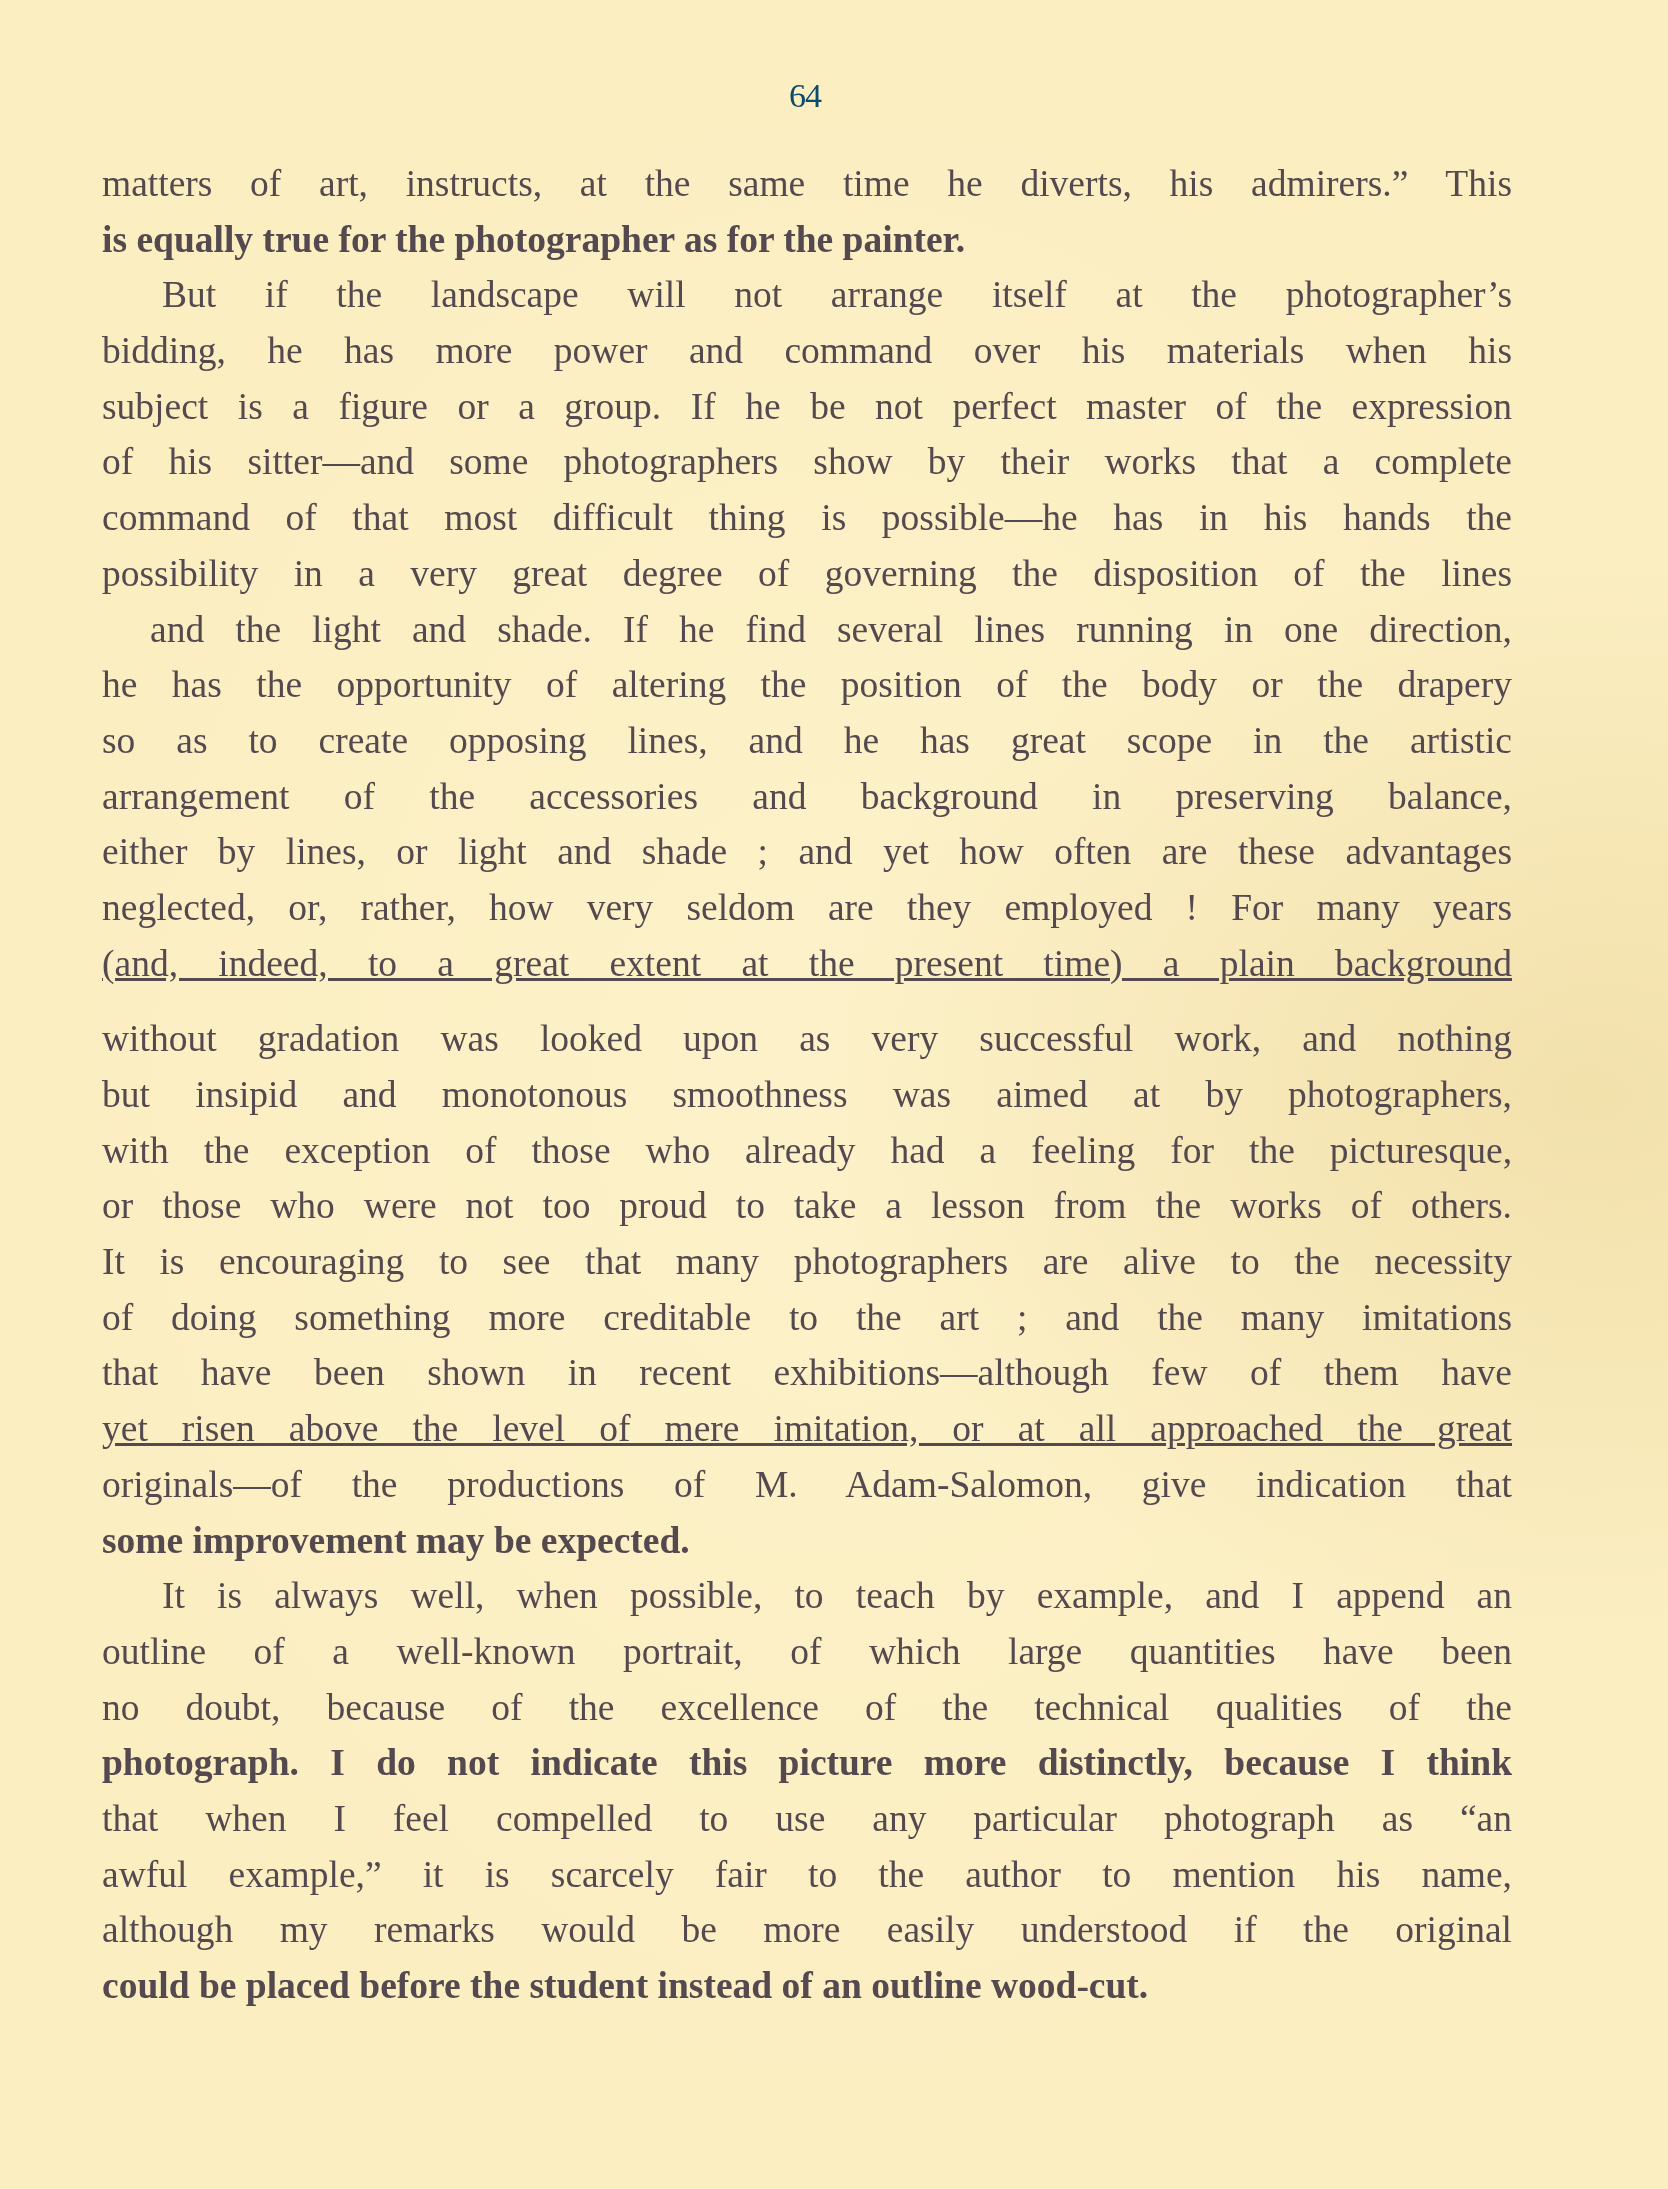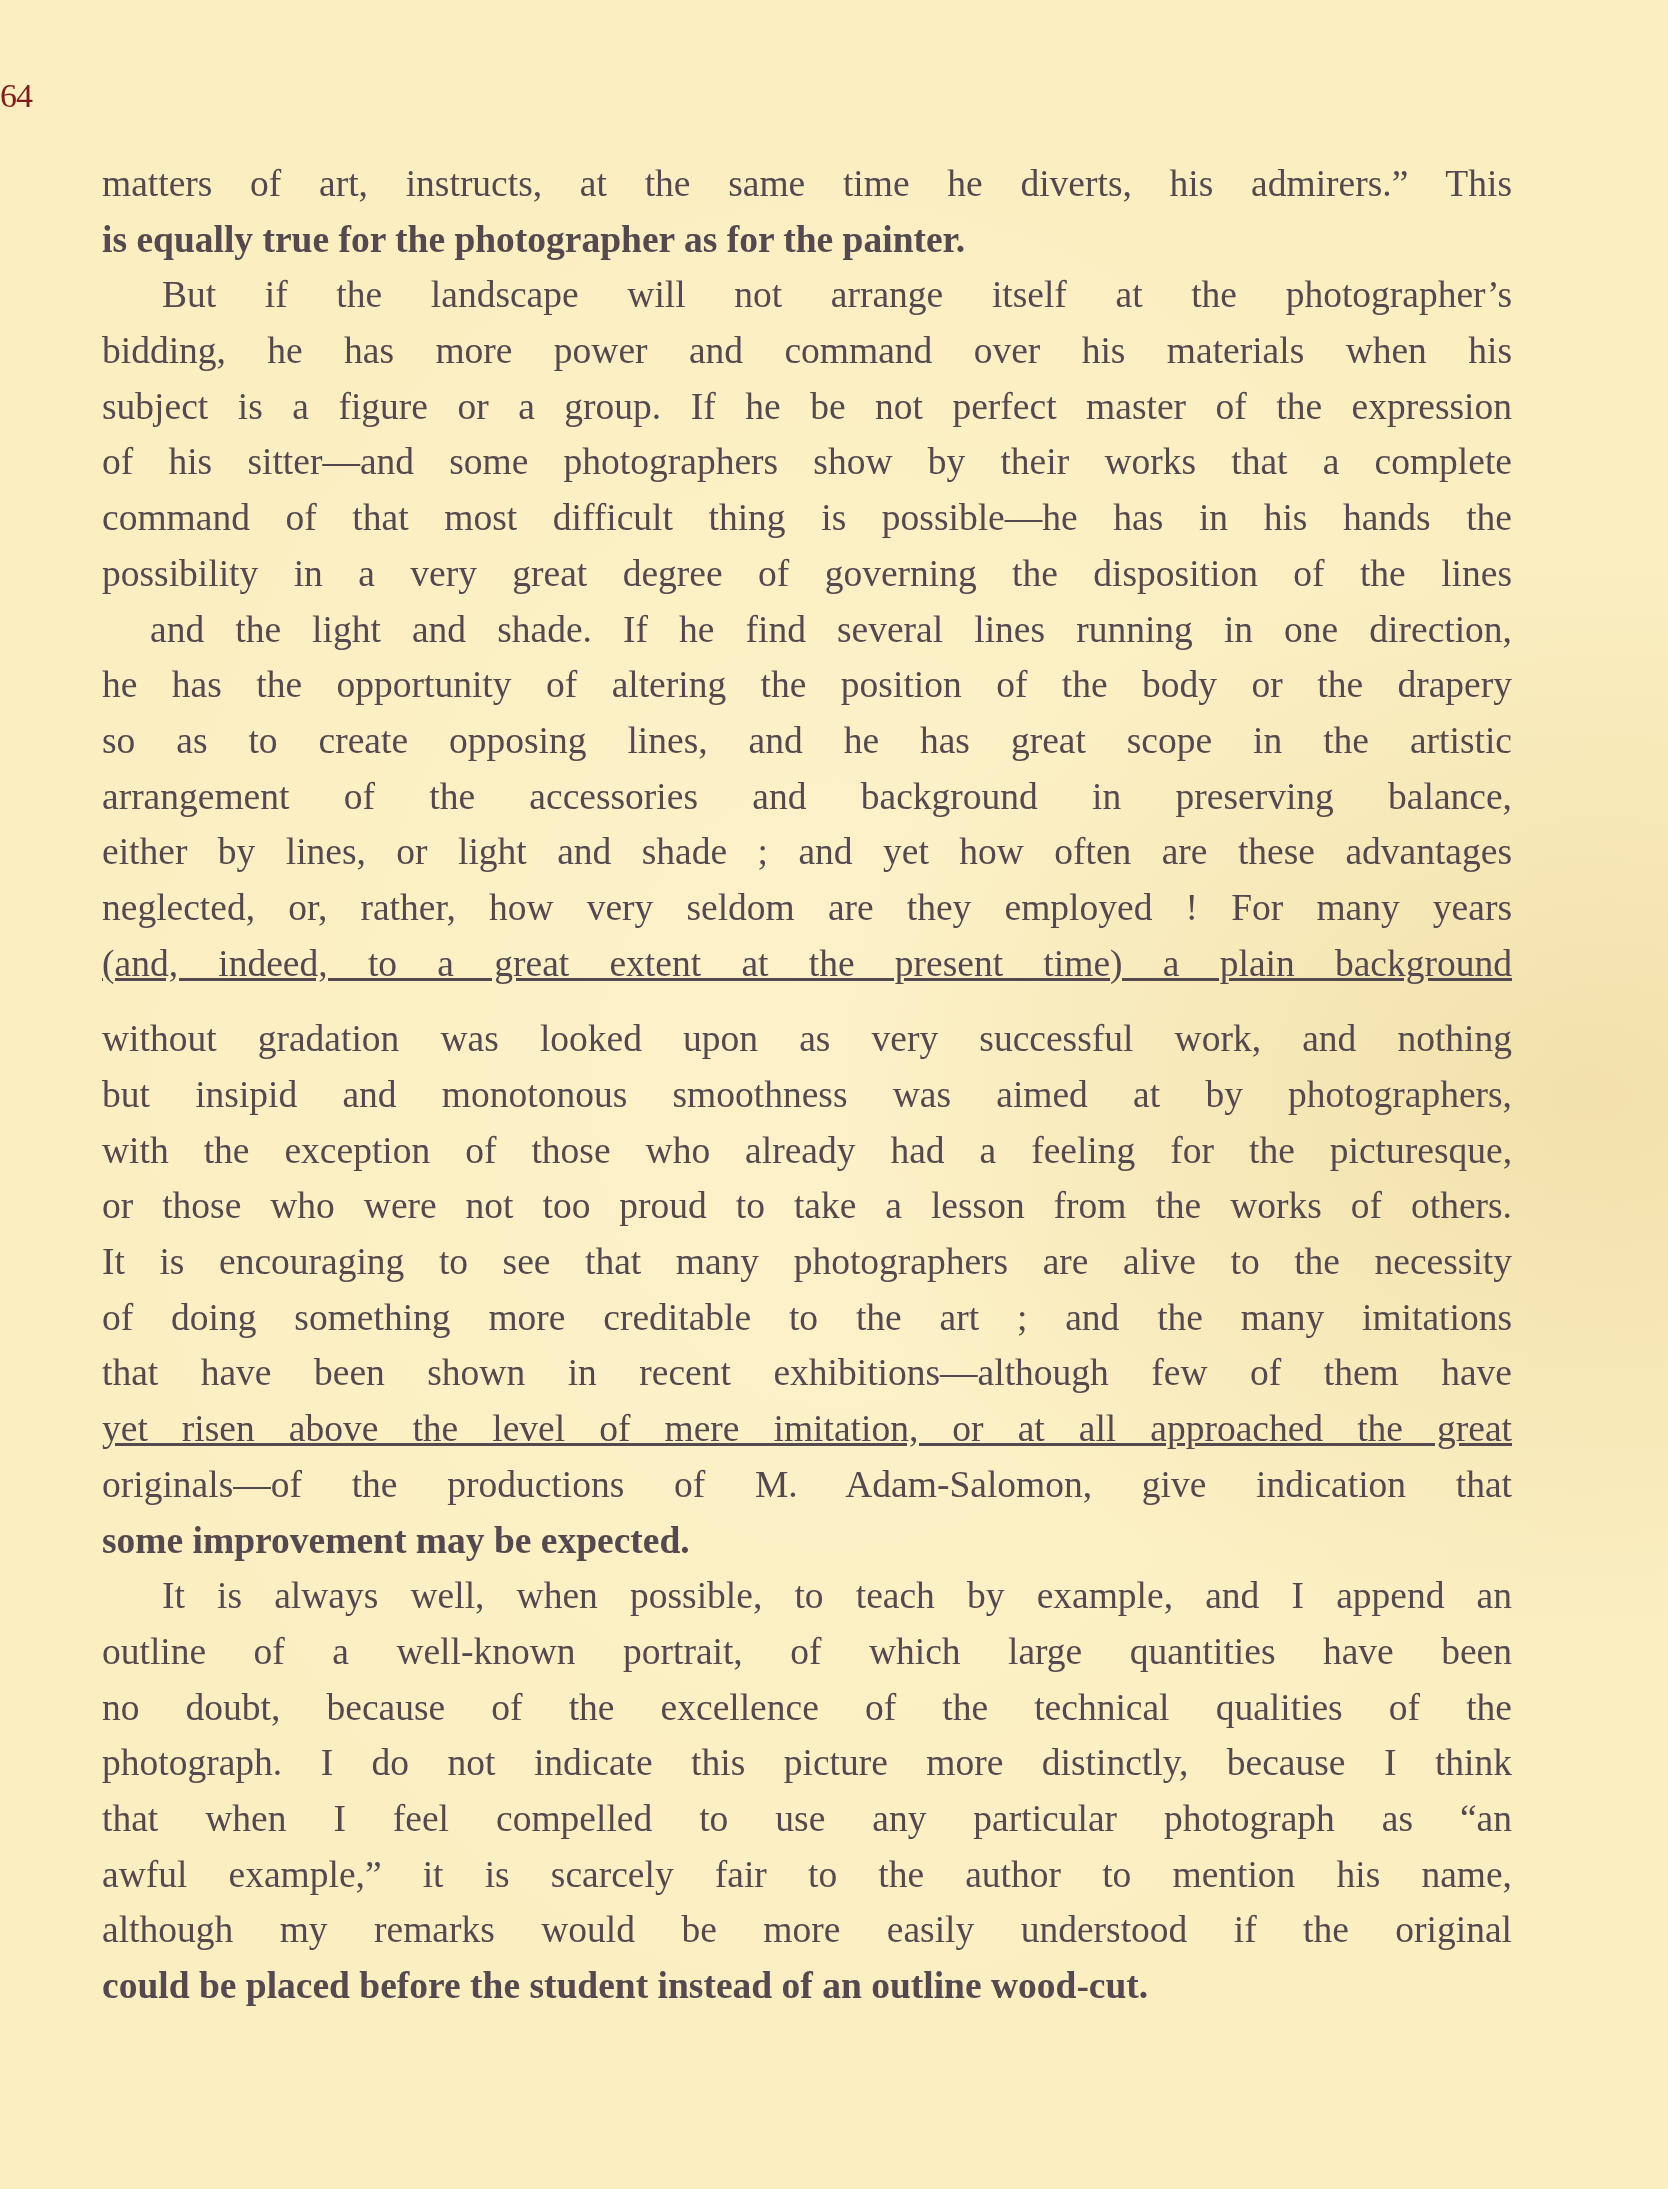--- a/index.html
+++ b/index.html
@@ -16,24 +16,25 @@
       position: relative;
       overflow: hidden;
       font-family: "Liberation Serif", "DejaVu Serif", serif;
       color: #54494f;
     }
     .page-number {
       position: absolute;
       top: 76px;
       left: 0;
       width: 1610px;
+      text-align: center;
       font-size: 34px;
       line-height: 40px;
       letter-spacing: -1px;
-      color: #7f1d1d;
+      color: #0c4a6e;
     }
     .text-block {
       position: absolute;
       left: 102px;
       top: 156px;
       width: 1410px;
       font-size: 37.5px;
       line-height: 55.7px;
     }
     .line {
@@ -88,19 +89,19 @@
     <div class="line" style="white-space: normal;">that have been shown in recent exhibitions—although few of them have</div>
     <div class="line" style="white-space: normal; text-decoration: underline;">yet risen above the level of mere imitation, or at all approached the great</div>
     <div class="line" style="white-space: normal;">originals—of the productions of M. Adam-Salomon, give indication that</div>
     <div class="line last" style="white-space: normal;">some improvement may be expected.</div>
   </div>
 
   <div class="paragraph">
     <div class="line indent" style="white-space: normal;">It is always well, when possible, to teach by example, and I append an</div>
     <div class="line" style="white-space: normal;">outline of a well-known portrait, of which large quantities have been</div>
     <div class="line" style="white-space: normal;">no doubt, because of the excellence of the technical qualities of the</div>
-    <div class="line" style="white-space: normal;">photograph.  I do not indicate this picture more distinctly, because I think</div>
+    <div class="line" style="white-space: normal; font-weight: bold;">photograph.  I do not indicate this picture more distinctly, because I think</div>
     <div class="line" style="white-space: normal;">that when I feel compelled to use any particular photograph as “an</div>
     <div class="line" style="white-space: normal;">awful example,” it is scarcely fair to the author to mention his name,</div>
     <div class="line" style="white-space: normal;">although my remarks would be more easily understood if the original</div>
     <div class="line last" style="white-space: normal;">could be placed before the student instead of an outline wood-cut.</div>
   </div>
 </div>
 
 </body></html>

